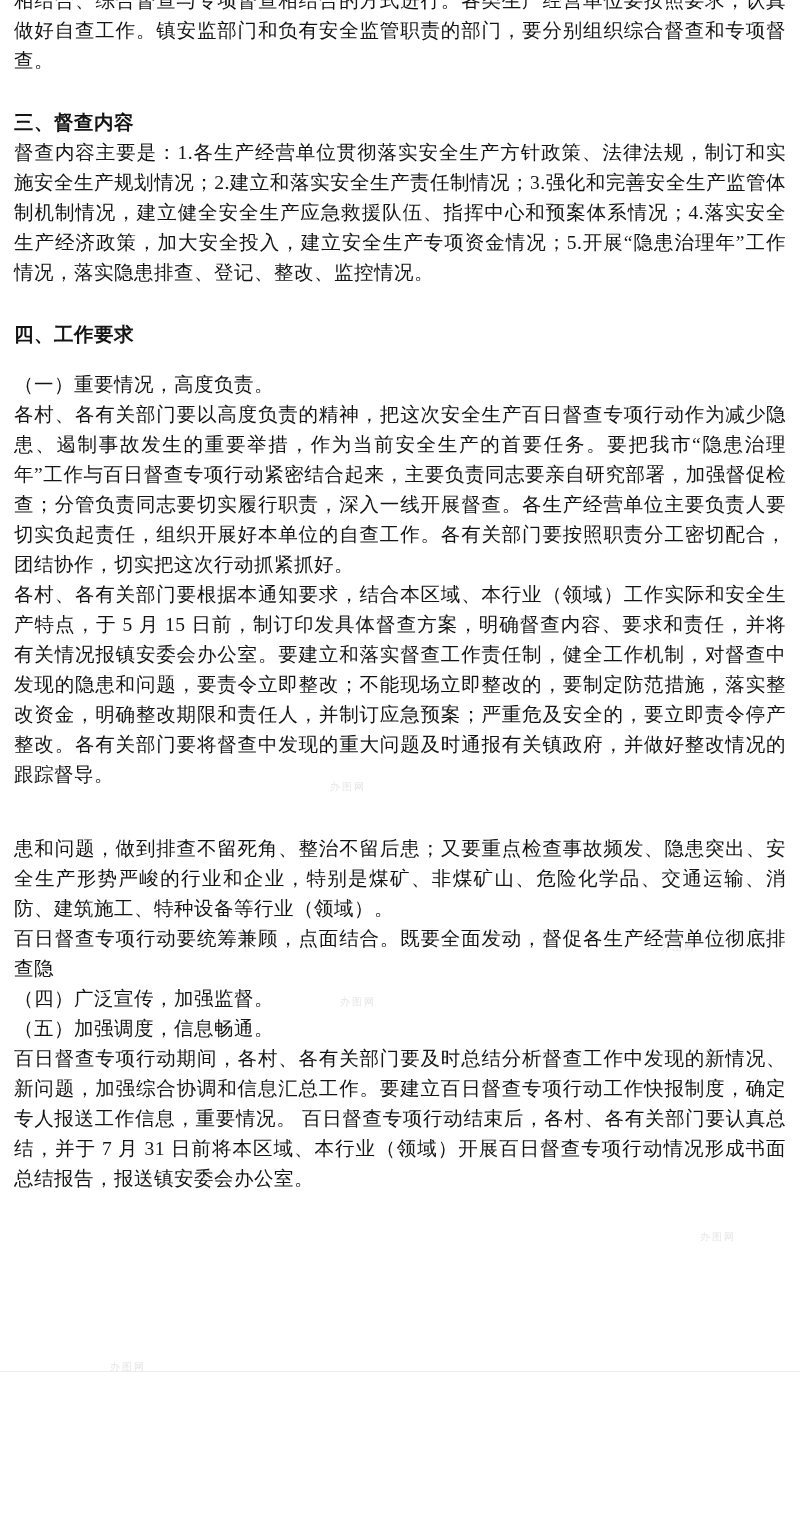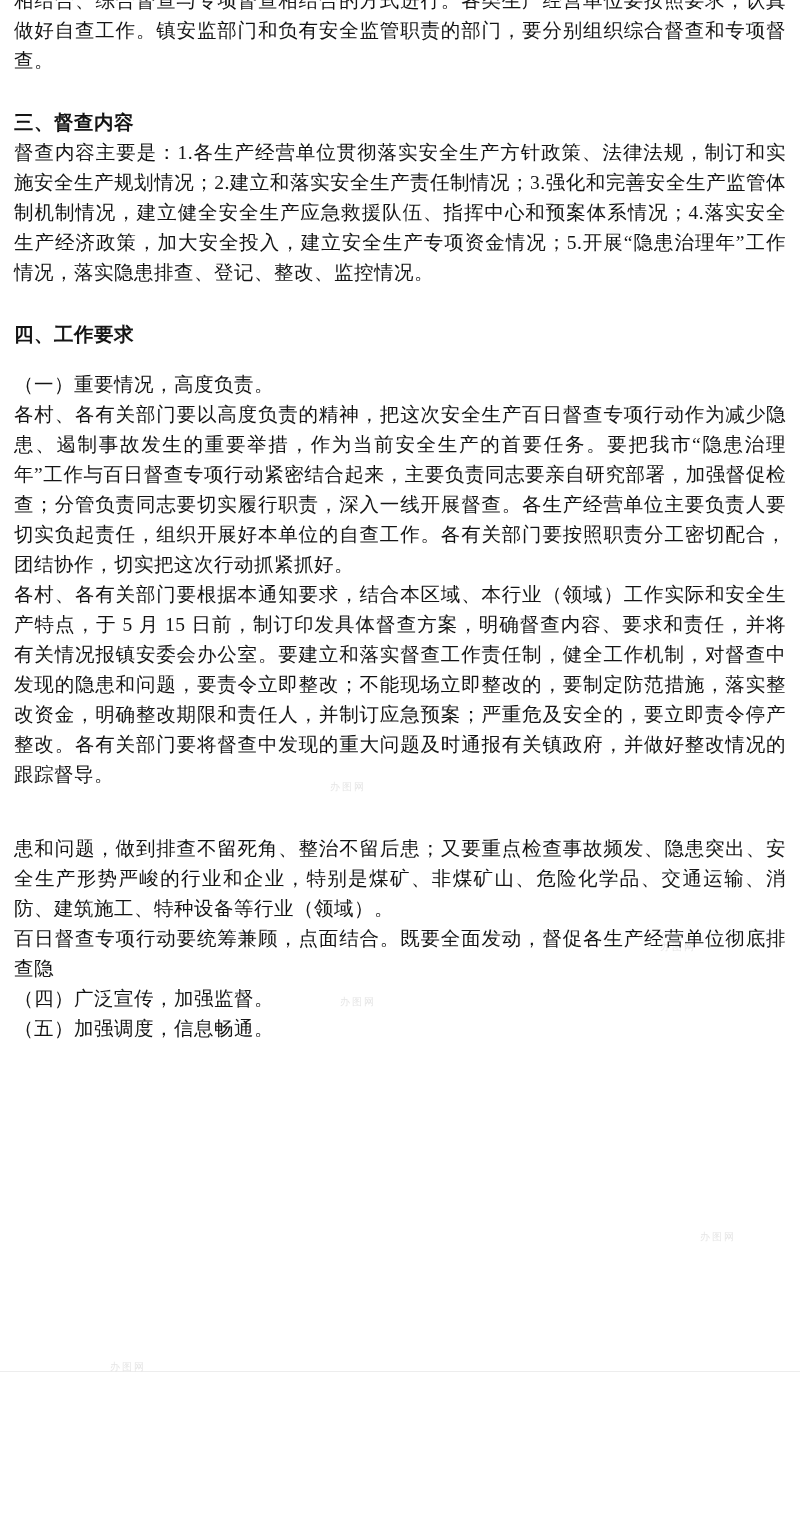--- a/index.html
+++ b/index.html
@@ -100,18 +100,19 @@
 
     <p class="para gap-before">患和问题，做到排查不留死角、整治不留后患；又要重点检查事故频发、隐患突出、安全生产形势严峻的行业和企业，特别是煤矿、非煤矿山、危险化学品、交通运输、消防、建筑施工、特种设备等行业（领域）。</p>
 
     <p class="para">百日督查专项行动要统筹兼顾，点面结合。既要全面发动，督促各生产经营单位彻底排查隐</p>
 
     <p class="sub">（四）广泛宣传，加强监督。</p>
 
 
     <p class="sub">（五）加强调度，信息畅通。</p>
 
+    <p class="para">百日督查专项行动期间，各村、各有关部门要及时总结分析督查工作中发现的新情况、新问题，加强综合协调和信息汇总工作。要建立百日督查专项行动工作快报制度，确定专人报送工作信息，重要情况。 百日督查专项行动结束后，各村、各有关部门要认真总结，并于 7 月 31 日前将本区域、本行业（领域）开展百日督查专项行动情况形成书面总结报告，报送镇安委会办公室。</p>
 
   </div>
 
   <div class="bottom-rule"></div>
 
 </div>
 
 </body></html>

